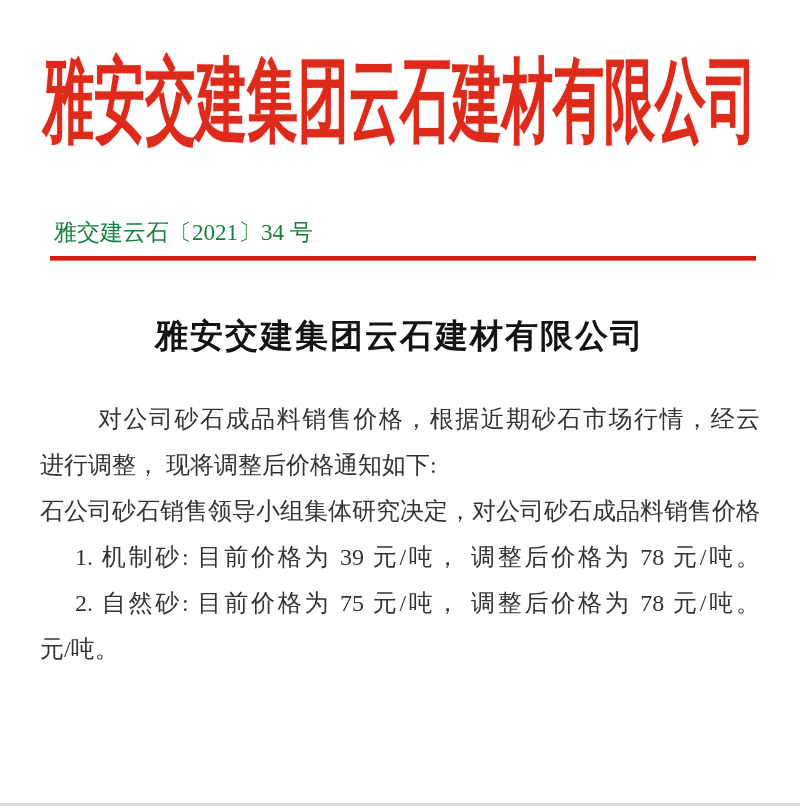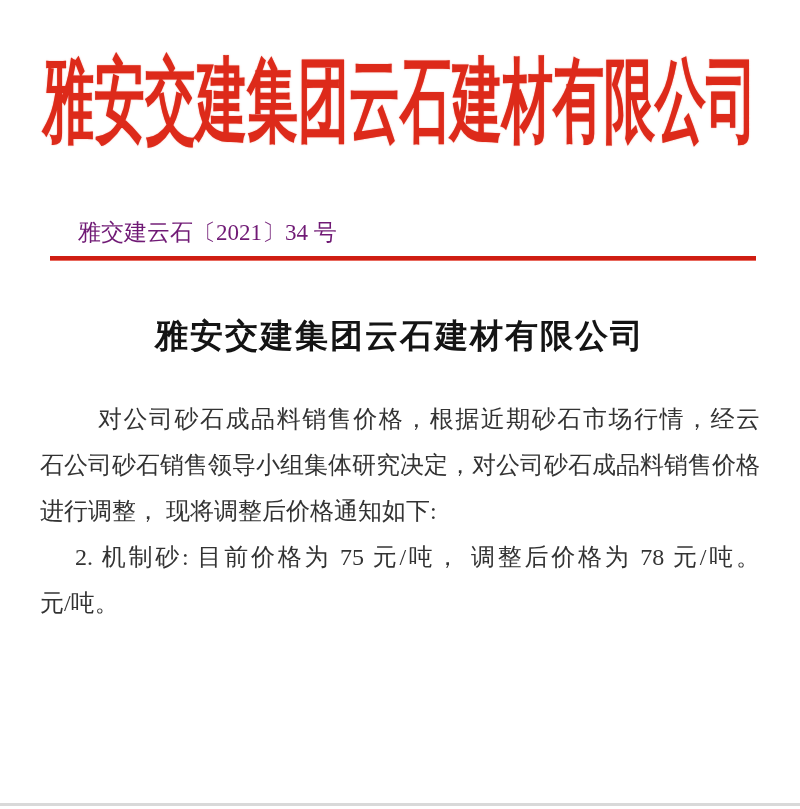--- a/index.html
+++ b/index.html
@@ -28,27 +28,27 @@
     font-weight: bold;
     color: #dd2a1a;
     white-space: nowrap;
     letter-spacing: 0px;
     transform: scaleY(1.8);
     transform-origin: center center;
     text-shadow: 0 0 1px rgba(221,42,26,0.55);
   }
   
   .doc-meta-row {
-    margin: 13px 36px 0 78px;
+    margin: 13px 36px 0 54px;
     display: flex;
     justify-content: space-between;
     align-items: baseline;
     font-size: 23px;
     line-height: 30px;
-    color: #701a75;
+    color: #15803d;
   }
   .issuer { letter-spacing: 2px; }
   
   .red-rule {
     margin: 8px 44px 0 50px;
     height: 4px;
     background: #cf1d12;
     border-bottom: 1px solid #e8695d;
   }
   
@@ -98,19 +98,20 @@
 </div>
 
 <div class="red-rule"></div>
 
 <div class="notice-title">
   <div>雅安交建集团云石建材有限公司</div>
 </div>
 
 <div class="content">
   <div class="line justify indent-para">对公司砂石成品料销售价格，根据近期砂石市场行情，经云</div>
+  <div class="line">进行调整， 现将调整后价格通知如下:</div>
   <div class="line justify">石公司砂石销售领导小组集体研究决定，对公司砂石成品料销售价格</div>
-  <div class="line">进行调整， 现将调整后价格通知如下:</div>
-  <div class="line justify indent-item">2.  机制砂: 目前价格为 75 元/吨， 调整后价格为 78 元/吨。</div>
+  <div class="line justify indent-item">1.  机制砂: 目前价格为 39 元/吨， 调整后价格为 78 元/吨。</div>
+  <div class="line justify indent-item">2.  自然砂: 目前价格为 75 元/吨， 调整后价格为 78 元/吨。</div>
   <div class="line">元/吨。</div>
 </div>
 
 <div class="photo-edge"></div>
 
 </body></html>

